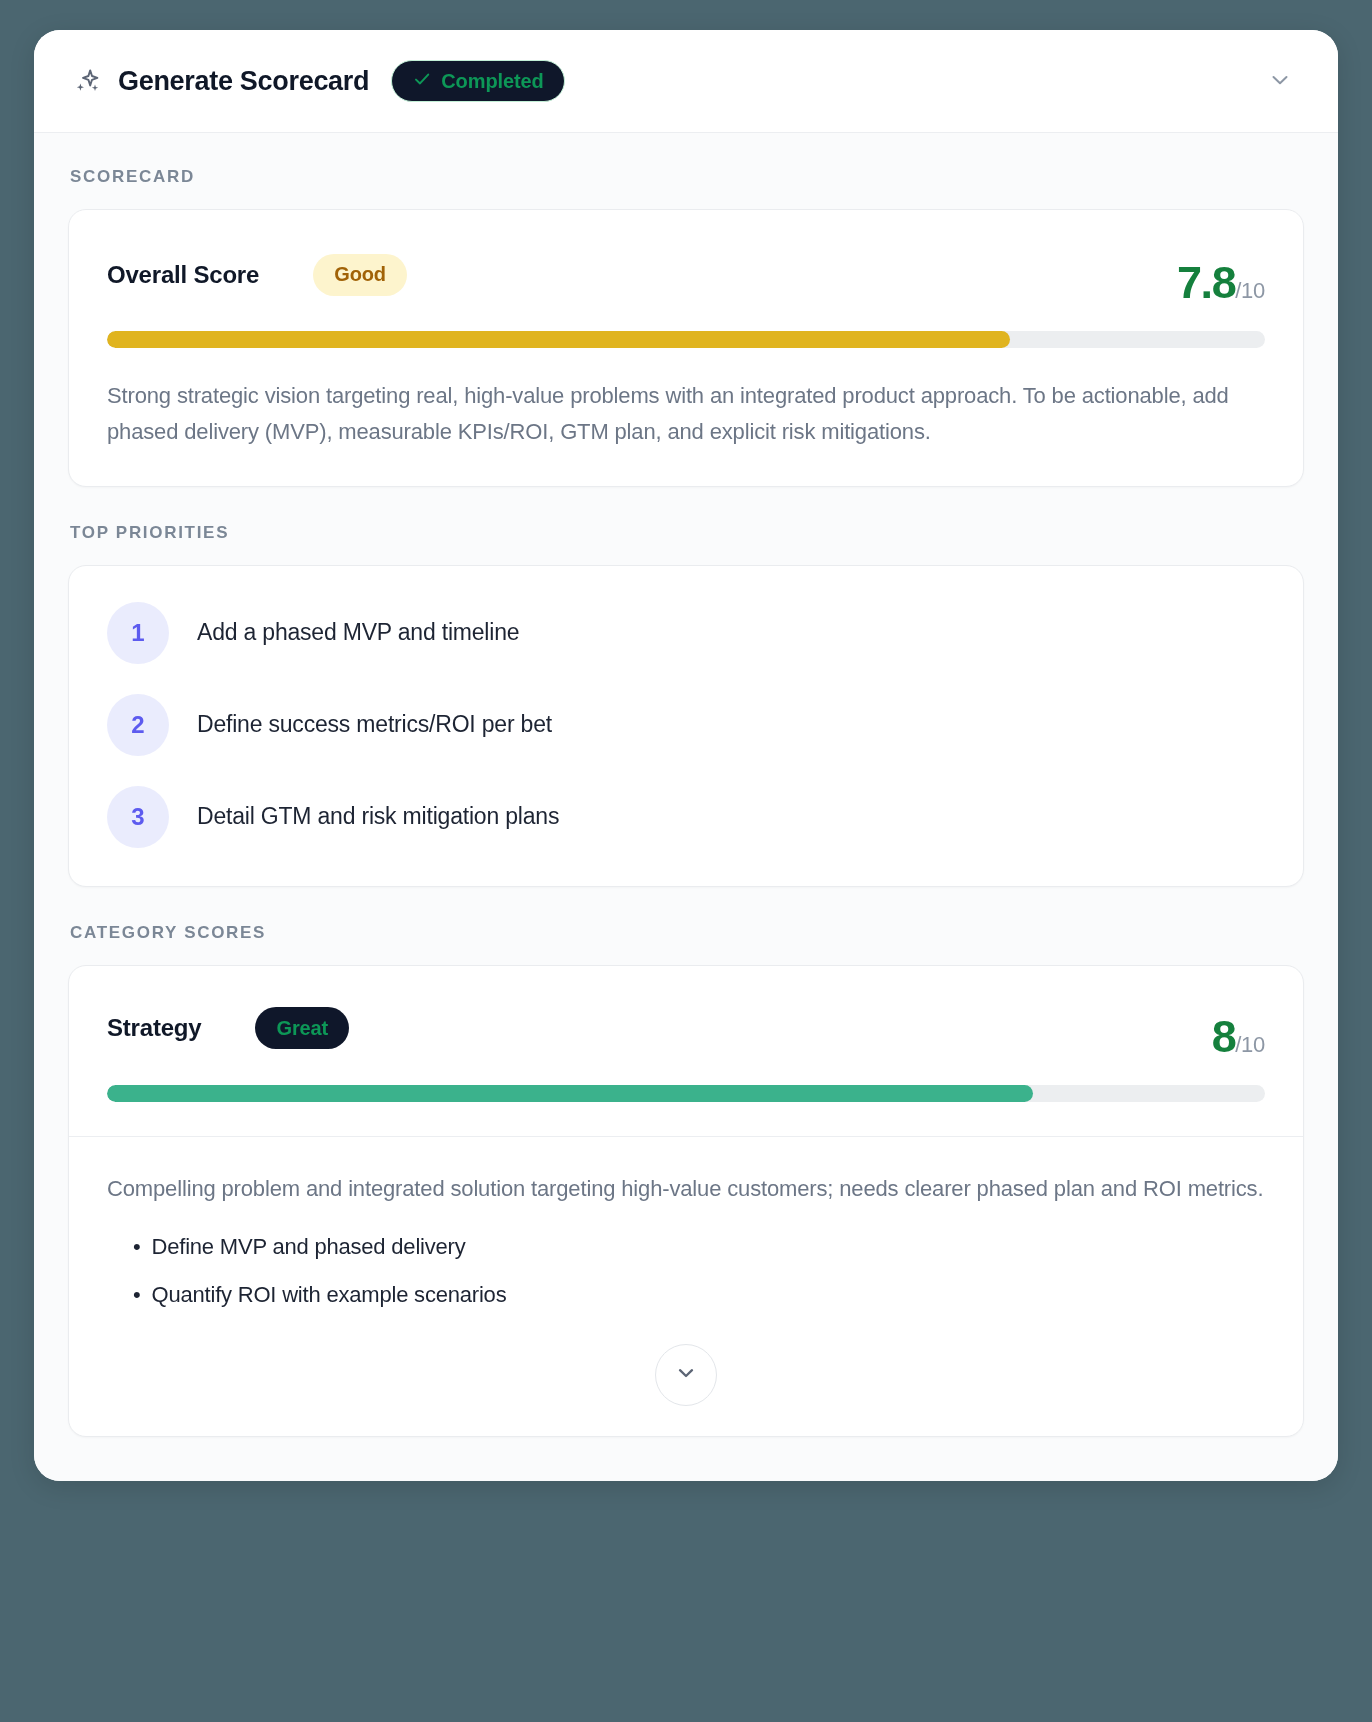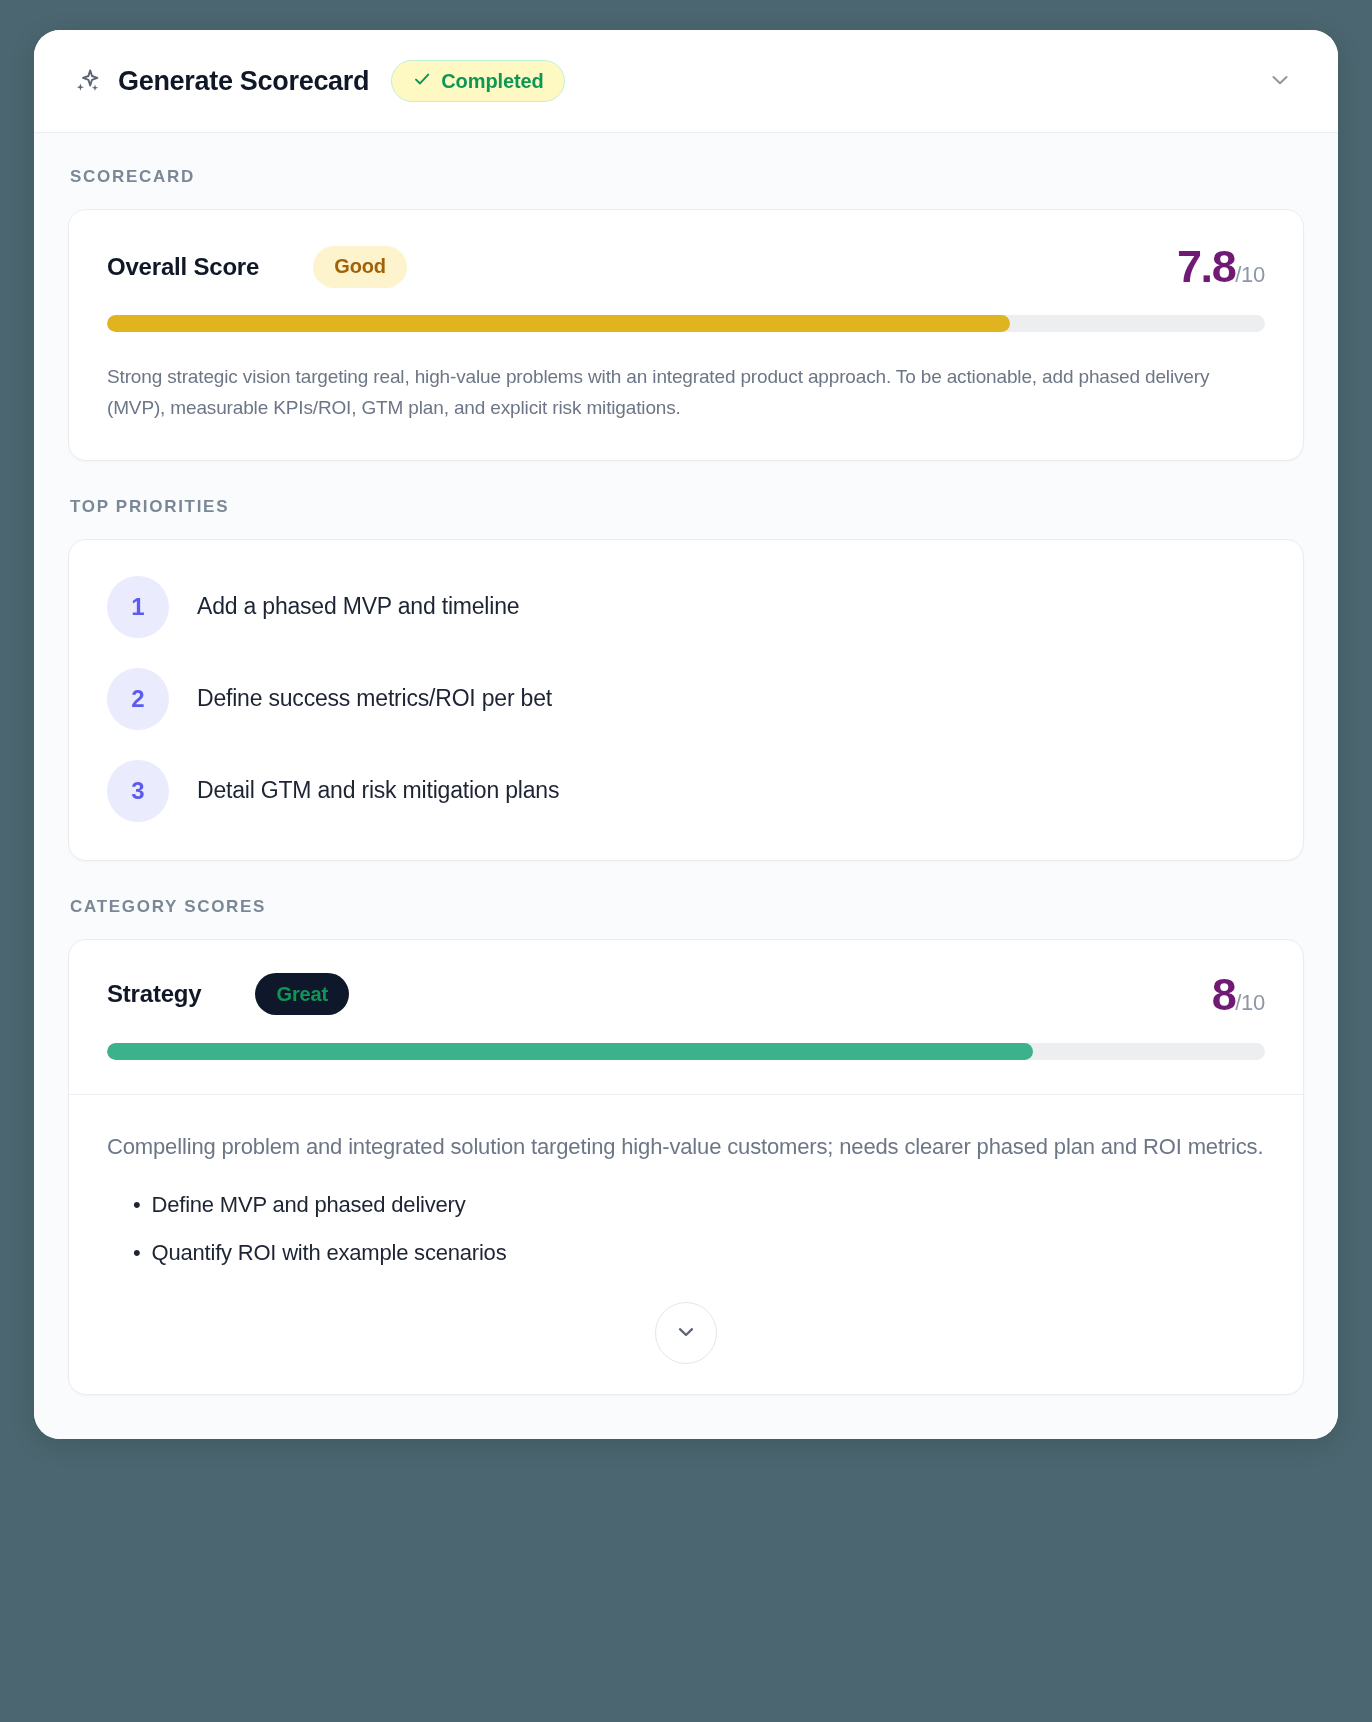--- a/index.html
+++ b/index.html
@@ -58,21 +58,21 @@
     white-space: nowrap;
   }
   .status-pill {
     margin-left: 22px;
     display: inline-flex;
     align-items: center;
     gap: 9px;
     height: 42px;
     padding: 0 20px;
     border-radius: 21px;
-    background: #fef9c3;
+    background: #0f172a;
     border: 1px solid #c2efd6;
     justify-content: space-between;
   }
   .status-pill .label {
     font-size: 20px;
     font-weight: bold;
     color: #0d9757;
     letter-spacing: -0.1px;
   }
   .header-spacer { flex: 1; }
@@ -139,23 +139,24 @@
 
   .score-value {
     margin-left: auto;
     display: flex;
     align-items: baseline;
     white-space: nowrap;
   }
   .score-num {
     font-size: 45px;
     font-weight: bold;
-    color: #701a75;
+    color: #15803d;
     letter-spacing: -1.4px;
     line-height: 1;
+    margin-top: 16px;
   }
   .score-den {
     font-size: 22px;
     font-weight: normal;
     color: #8d97a5;
     letter-spacing: -0.3px;
   }
 
   .bar-track {
     height: 17px;
@@ -166,21 +167,21 @@
   }
   .bar-fill {
     height: 100%;
     border-radius: 9px;
   }
   .bar-amber { background: #e0b41f; }
   .bar-green { background: #3bb28c; }
 
   .summary-text {
     margin-top: 30px;
-    font-size: 19px;
+    font-size: 22px;
     line-height: 1.63;
     color: #6c7686;
     letter-spacing: -0.15px;
   }
 
   
   .priorities {
     padding: 36px 38px 38px 38px;
     display: flex;
     flex-direction: column;

